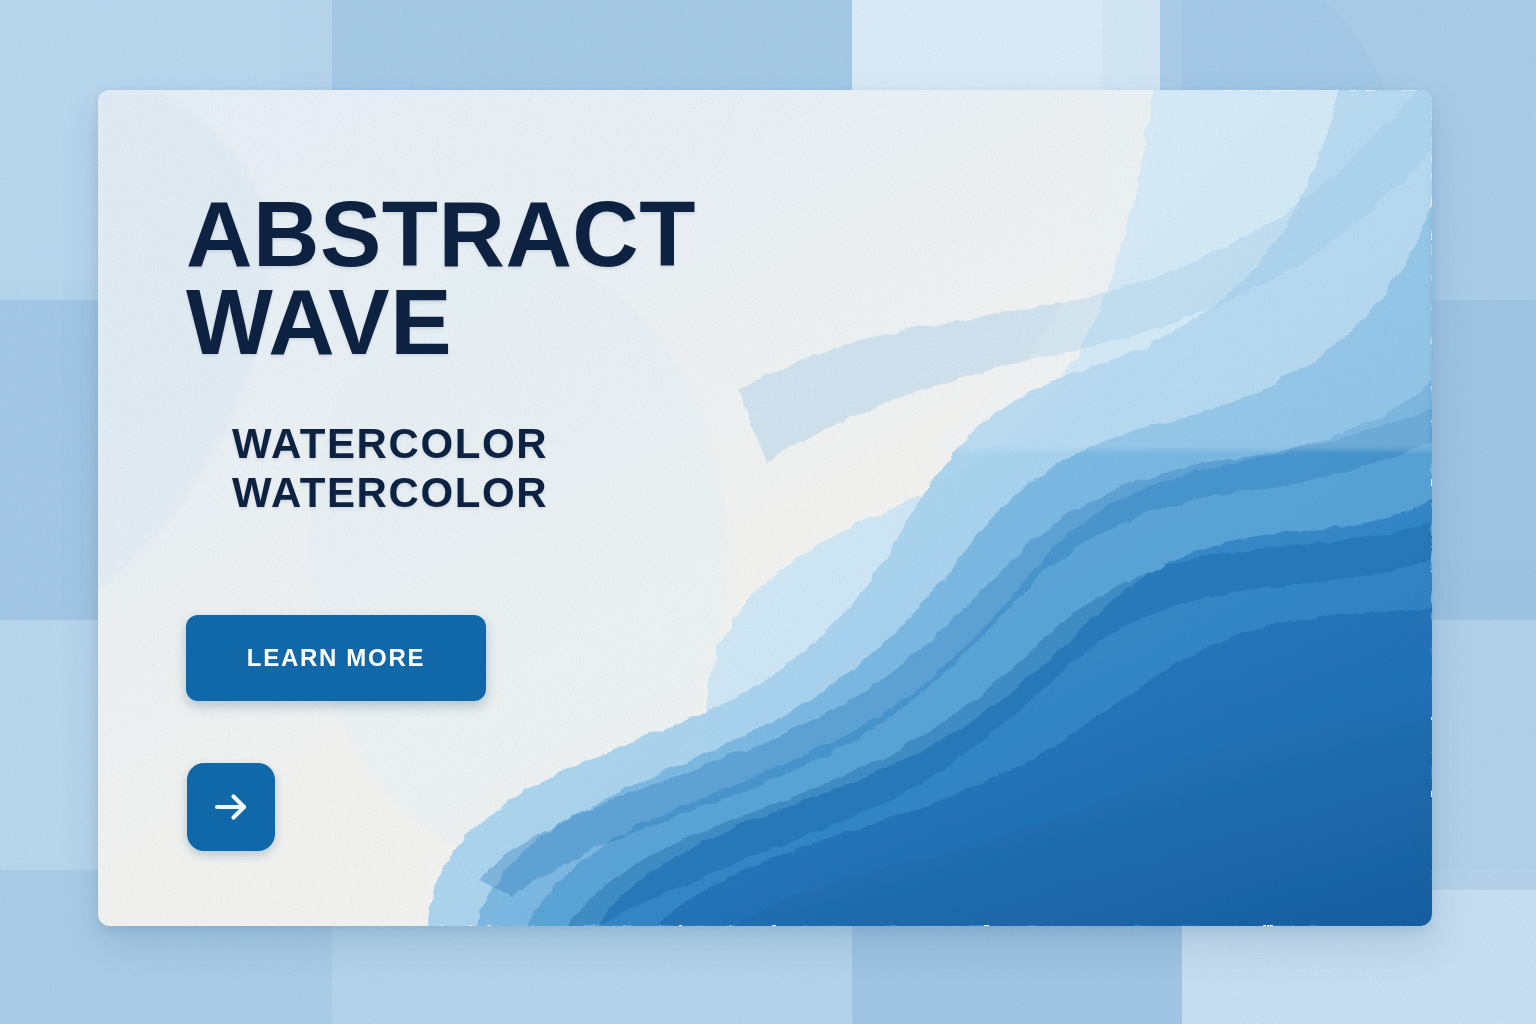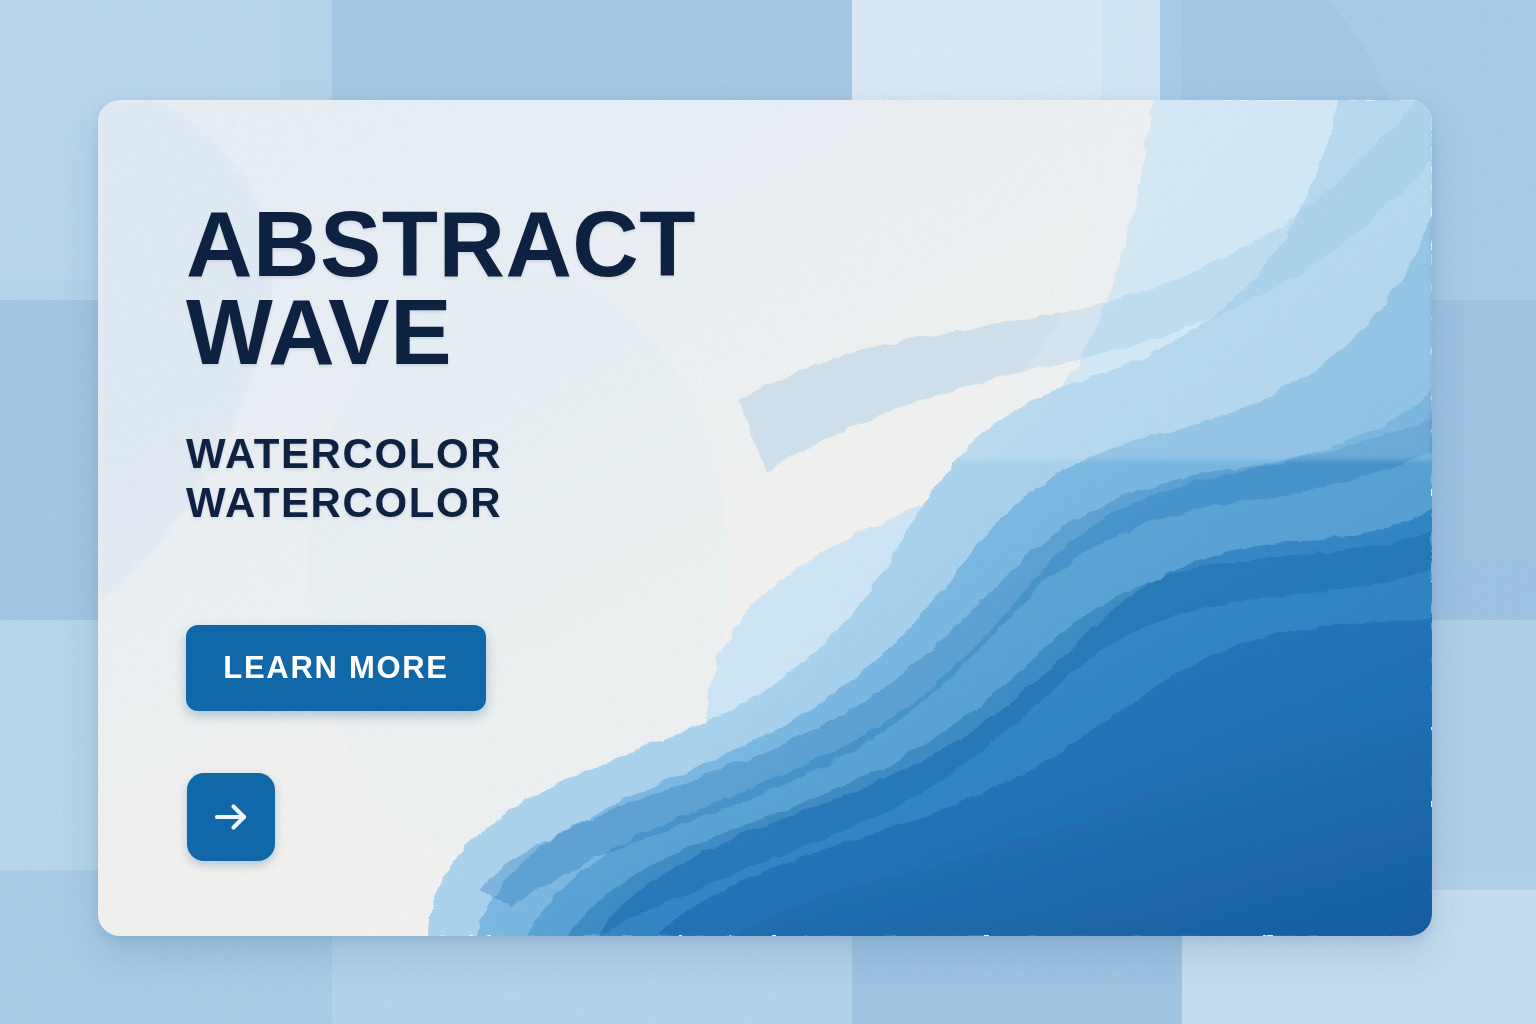--- a/index.html
+++ b/index.html
@@ -11,23 +11,23 @@
     position:relative;
   }
 
   
   #bg-layer{position:absolute;inset:0;overflow:hidden;}
   #bg-svg{position:absolute;inset:0;width:1536px;height:1024px;display:block;}
 
   
   #card{
     position:absolute;
-    left:98px;top:100px;
+    left:98px;top:90px;
     width:1334px;height:836px;
-    border-radius:22px;
+    border-radius:12px;
     overflow:hidden;
     box-shadow:
       0 18px 38px rgba(40,80,125,.16),
       0 4px 10px rgba(40,80,125,.10);
     background:
       linear-gradient(152deg,#e9f1f8 0%, #eaf1f7 22%, #f3f4f2 52%, #f4f3f0 78%, #f2f1ee 100%);
   }
   #card-wave-svg{position:absolute;inset:0;width:1334px;height:836px;display:block;}
 
   #card-inner{
@@ -55,35 +55,36 @@
   #headline-line2{margin-top:0;}
 
   #subhead{
     margin-top:52px;
     color:#0d2240;
     font-weight:700;
     font-size:42px;
     line-height:1.18;
     letter-spacing:1.6px;
     text-shadow:0 2px 3px rgba(120,140,165,.20);
+    margin-left:46px;
   }
   .sub-line{white-space:nowrap;}
 
   
   #cta-button{
     position:absolute;
     left:88px;top:525px;
     width:300px;height:86px;
     border:0;
     border-radius:12px;
     background:#1168a8;
     color:#ffffff;
     font-family:"Liberation Sans", sans-serif;
     font-weight:700;
-    font-size:31px;
+    font-size:24px;
     letter-spacing:1.7px;
     cursor:pointer;
     box-shadow:0 5px 12px rgba(25,80,130,.28);
     display:flex;align-items:center;justify-content:center;
   }
 
   #arrow-button{
     position:absolute;
     left:89px;top:673px;
     width:88px;height:88px;

